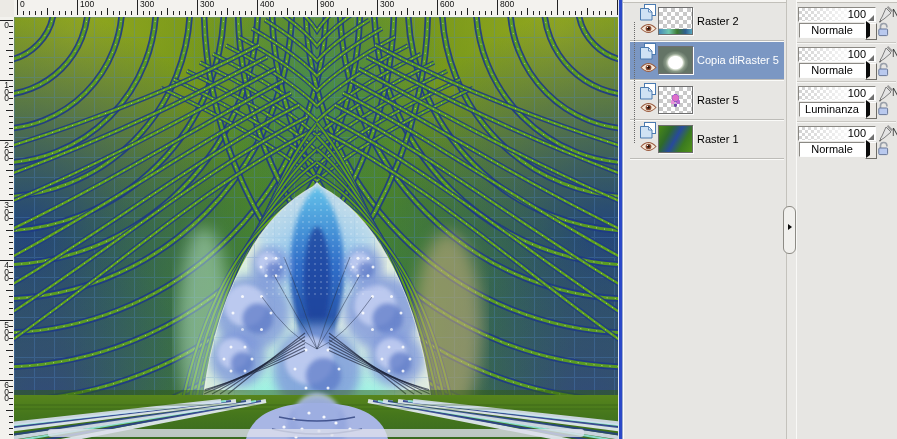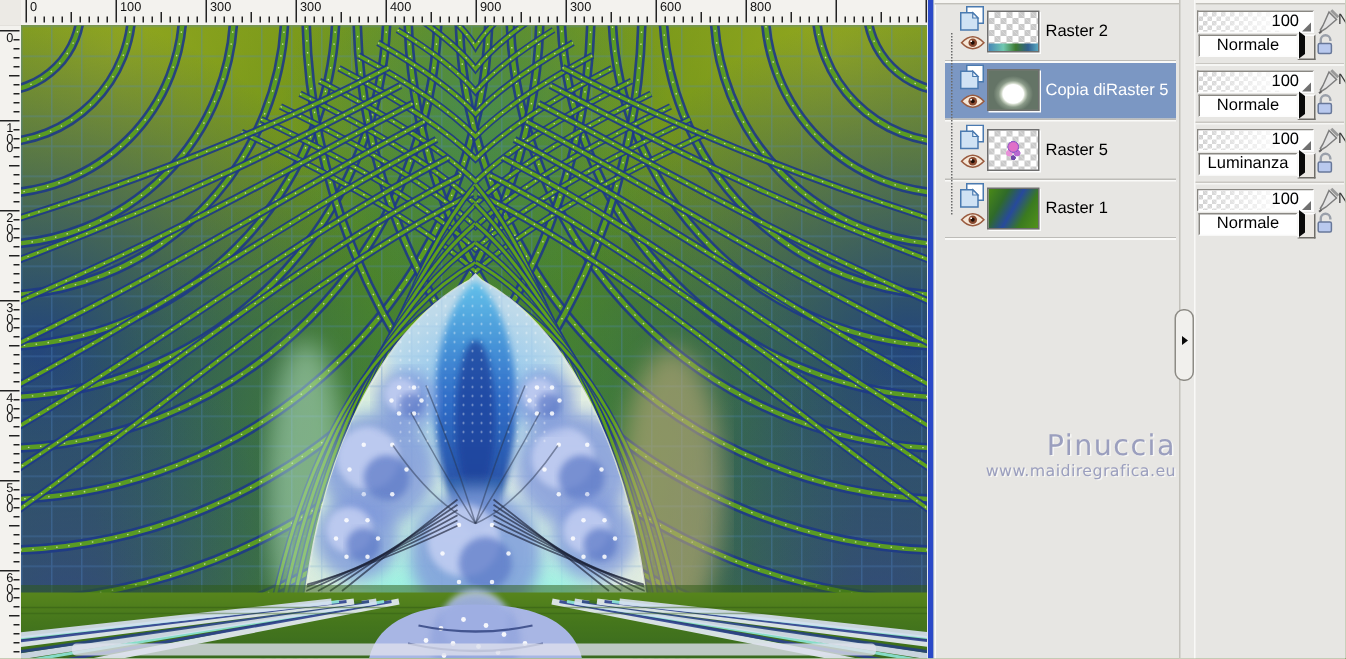--- a/index.html
+++ b/index.html
@@ -921,17 +921,13 @@
       <svg width="14" height="15" viewBox="0 0 14 15">
         <path d="M3.5 7 V4.8 A3.2 3.2 0 0 1 9.9 4.6 L9.9 5.4" fill="none" stroke="#9aa0aa" stroke-width="1.6"></path>
         <rect x="1.8" y="7" width="8.8" height="6.6" rx="1" fill="#b9c9ee" stroke="#68789a"></rect>
       </svg>
     </span>
     <span class="clip-glyph">N</span>
   </div>
       <div class="hsep" style="top: 120.8px;"></div>
     </div>
 
-  <div id="watermark">
-    <div id="wm1">Pinuccia</div>
-    <div id="wm2">www.maidiregrafica.eu</div>
-  </div>
 </div>
 
 </body></html>

